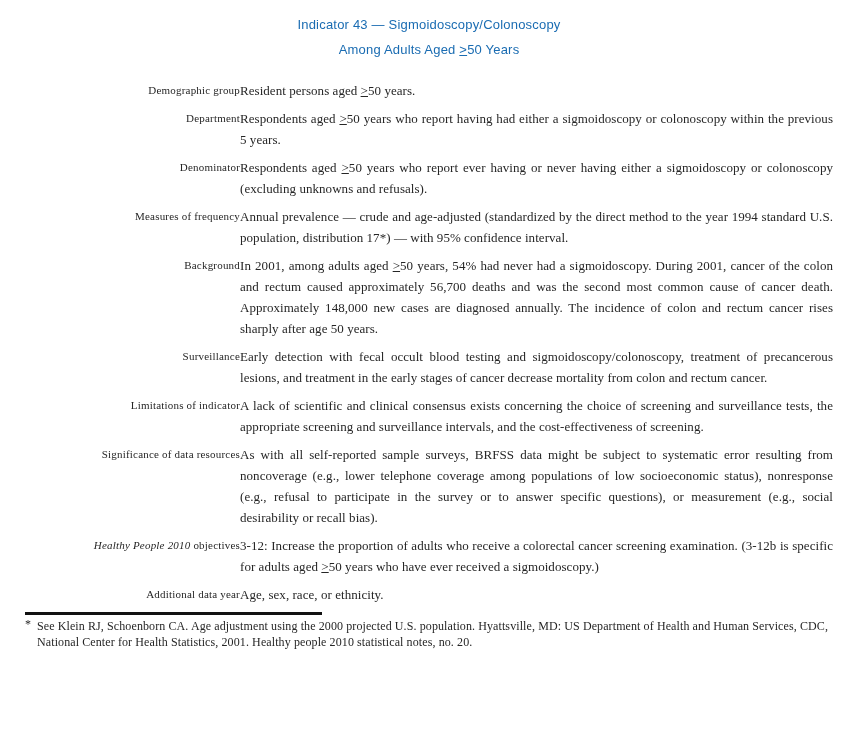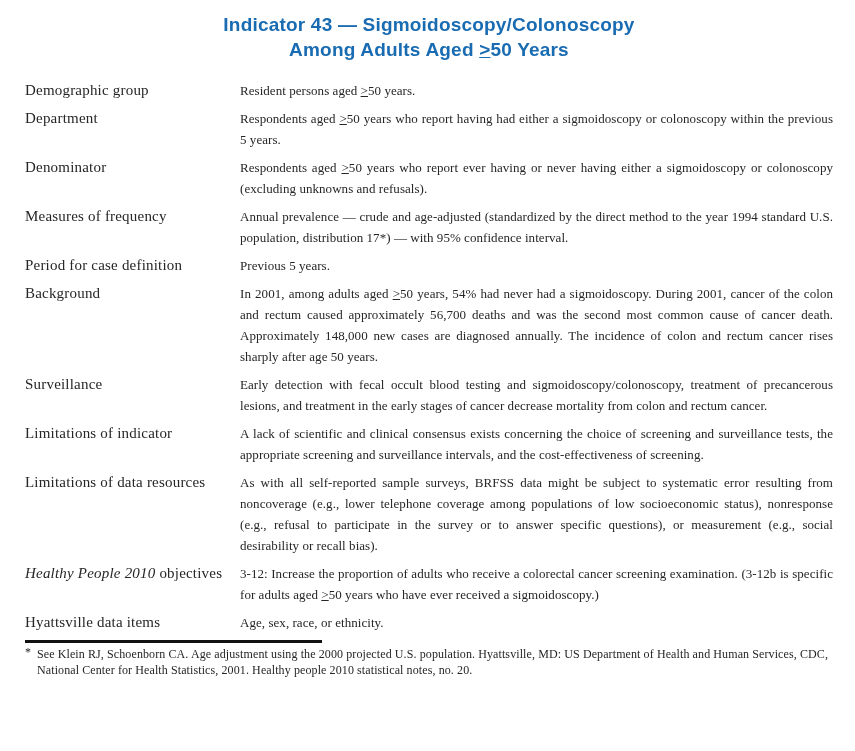--- a/index.html
+++ b/index.html
@@ -17,36 +17,37 @@
     padding: 12px 22px 0 25px;
     font-family: "Liberation Serif", serif;
     color: #262626;
   }
   .title-block {
     text-align: center;
     margin-bottom: 18px;
   }
   .title-line {
     font-family: "Liberation Sans", sans-serif;
-    font-weight: bold;
-    font-size: 19px;
+    font-weight: normal;
+    font-size: 13px;
     line-height: 25px;
     color: #1a6cb2;
     letter-spacing: 0.2px;
   }
   .rows { }
   .row {
     display: flex;
     margin-bottom: 7px;
   }
   .row-label {
     flex: 0 0 215px;
-    font-size: 15px;
+    font-size: 11px;
     line-height: 21px;
     letter-spacing: 0.2px;
+    text-align: right;
   }
   .row-label .em { font-style: italic; }
   .row-content {
     flex: 1 1 auto;
     font-size: 13px;
     line-height: 21px;
     text-align: justify;
     letter-spacing: 0.05px;
   }
   .footnote-rule {
@@ -95,53 +96,49 @@
     <div class="row">
       <div class="row-label">Denominator</div>
       <div class="row-content">Respondents aged <span class="geq">&gt;</span>50 years who report ever having or never having either a sigmoidoscopy or colonoscopy (excluding unknowns and refusals).</div>
     </div>
 
     <div class="row">
       <div class="row-label">Measures of frequency</div>
       <div class="row-content">Annual prevalence — crude and age-adjusted (standardized by the direct method to the year 1994 standard U.S. population, distribution 17*) — with 95% confidence interval.</div>
     </div>
 
-    <div class="row">
-      <div class="row-label">Period for case definition</div>
-      <div class="row-content">Previous 5 years.</div>
-    </div>
 
 
     <div class="row">
       <div class="row-label">Background</div>
       <div class="row-content">In 2001, among adults aged <span class="geq">&gt;</span>50 years, 54% had never had a sigmoidoscopy. During 2001, cancer of the colon and rectum caused approximately 56,700 deaths and was the second most common cause of cancer death. Approximately 148,000 new cases are diagnosed annually. The incidence of colon and rectum cancer rises sharply after age 50 years.</div>
     </div>
 
     <div class="row">
       <div class="row-label">Surveillance</div>
       <div class="row-content">Early detection with fecal occult blood testing and sigmoidoscopy/colonoscopy, treatment of precancerous lesions, and treatment in the early stages of cancer decrease mortality from colon and rectum cancer.</div>
     </div>
 
     <div class="row">
       <div class="row-label">Limitations of indicator</div>
       <div class="row-content">A lack of scientific and clinical consensus exists concerning the choice of screening and surveillance tests, the appropriate screening and surveillance intervals, and the cost-effectiveness of screening.</div>
     </div>
 
     <div class="row">
-      <div class="row-label">Limitations of data resources</div>
+      <div class="row-label">Significance of data resources</div>
       <div class="row-content">As with all self-reported sample surveys, BRFSS data might be subject to systematic error resulting from noncoverage (e.g., lower telephone coverage among populations of low socioeconomic status), nonresponse (e.g., refusal to participate in the survey or to answer specific questions), or measurement (e.g., social desirability or recall bias).</div>
     </div>
 
     <div class="row">
       <div class="row-label"><span class="em">Healthy People 2010</span><span> objectives</span></div>
       <div class="row-content">3-12: Increase the proportion of adults who receive a colorectal cancer screening examination. (3-12b is specific for adults aged <span class="geq">&gt;</span>50 years who have ever received a sigmoidoscopy.)</div>
     </div>
 
     <div class="row">
-      <div class="row-label">Hyattsville data items</div>
+      <div class="row-label">Additional data year</div>
       <div class="row-content">Age, sex, race, or ethnicity.</div>
     </div>
 
   </div>
 
   <div class="footnote-rule"></div>
 
   <div class="footnote">
     <span class="marker">*</span><span>See Klein RJ, Schoenborn CA. Age adjustment using the 2000 projected U.S. population. Hyattsville, MD: US Department of Health and Human Services, CDC, National Center for Health Statistics, 2001. Healthy people 2010 statistical notes, no. 20.</span>
   </div>

